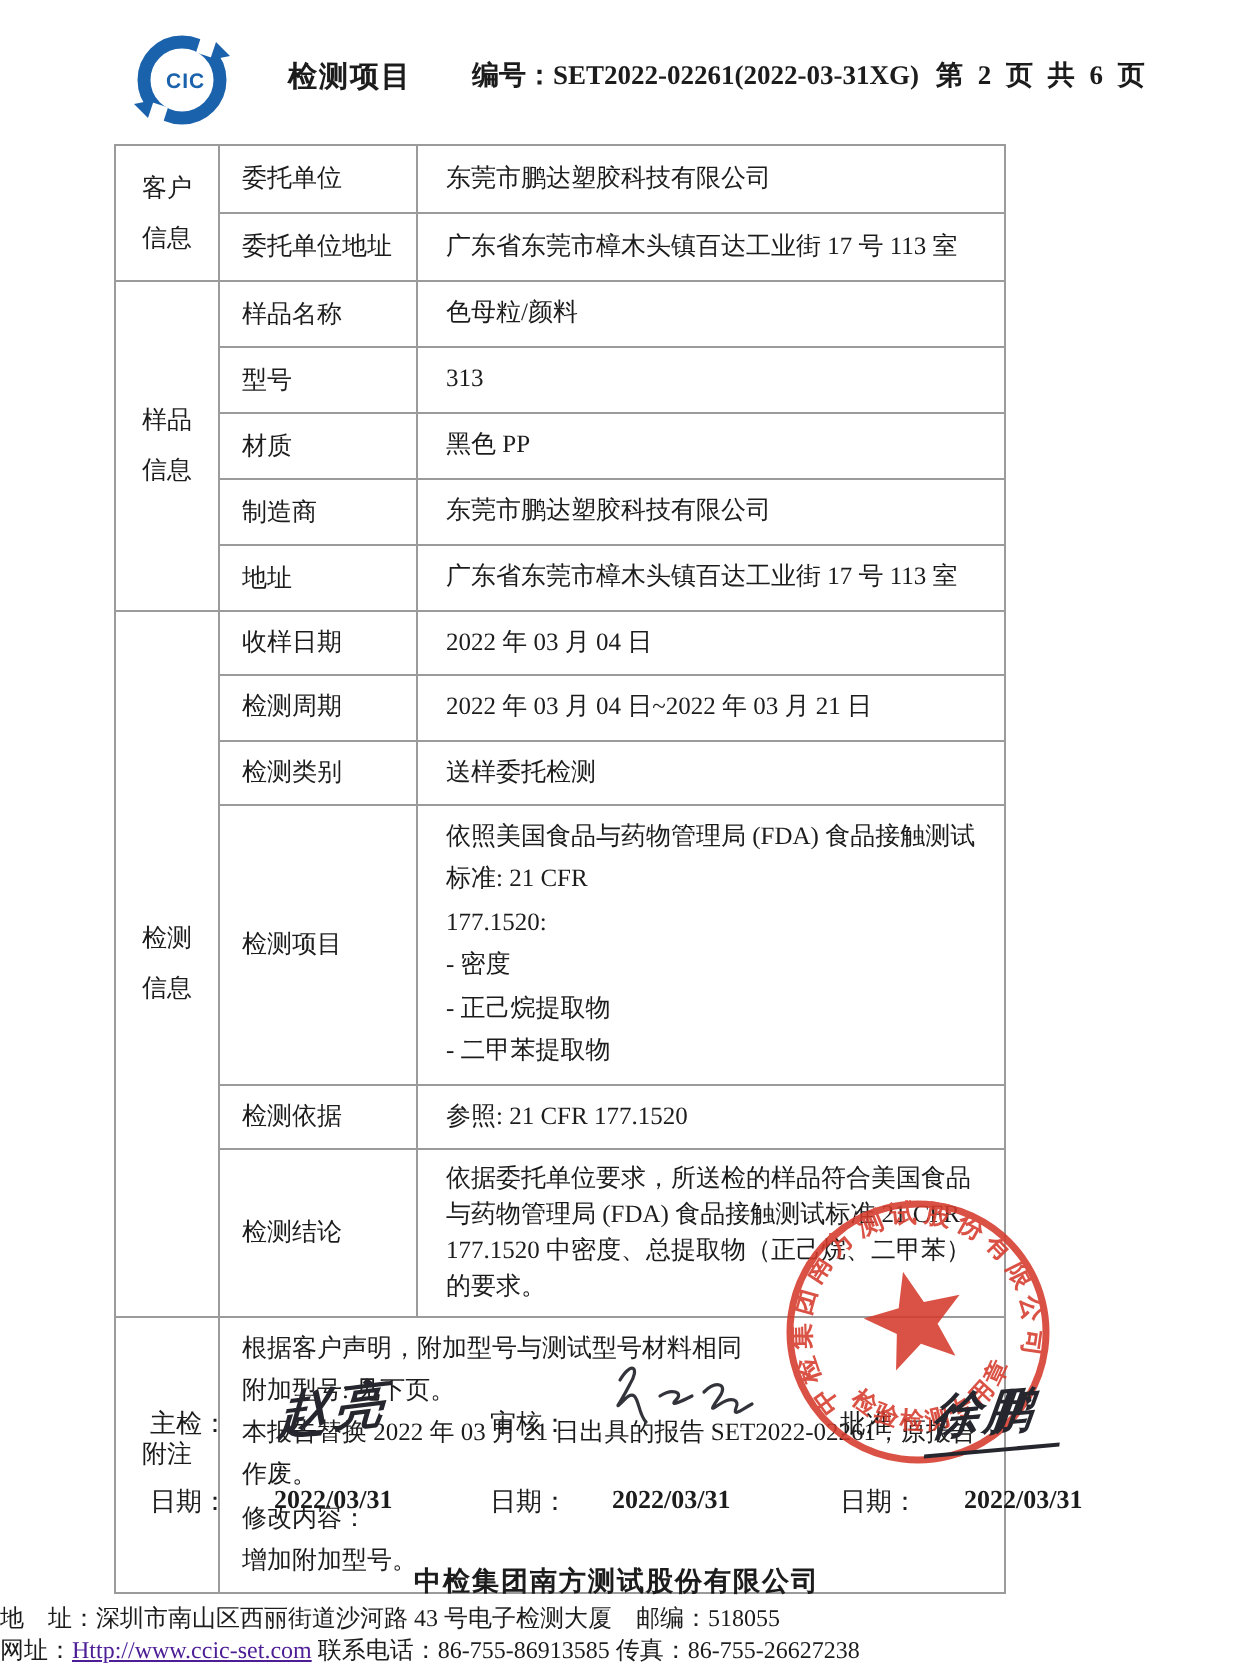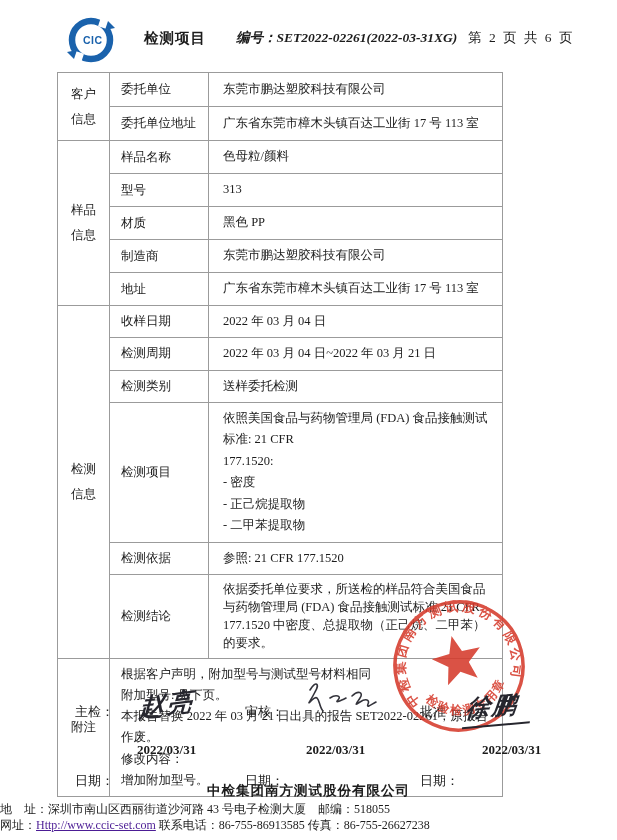--- a/index.html
+++ b/index.html
@@ -6,32 +6,32 @@
   html,body { width:617px; height:840px; background:#ffffff; }
   body {
     position:relative;
     font-family:"Liberation Serif","DejaVu Serif",serif;
     color:#1c1c1c;
     overflow:hidden;
   }
   
   .logo { position:absolute; left:66px; top:16px; width:50px; height:48px; }
   .hdr-title { position:absolute; left:144px; top:29px; font-size:14.5px; font-weight:bold; letter-spacing:1px; }
-  .hdr-no { position:absolute; left:236px; top:29px; font-size:13.5px; font-weight:bold;font-style:italic; }
-  .hdr-page { position:absolute; left:468px; top:29px; font-size:13.5px; font-weight:normal; letter-spacing:2px; }
+  .hdr-no { position:absolute; left:236px; top:29px; font-size:13.5px; font-weight:bold; }
+  .hdr-page { position:absolute; left:468px; top:29px; font-size:13.5px; font-weight:bold; letter-spacing:2px; }
   
   table.report { position:absolute; left:57px; top:72px; width:446px; border-collapse:collapse; table-layout:fixed;padding-left:28px; }
   table.report td { border:1px solid #9b9b9b; font-size:12.5px; vertical-align:middle; }
   td.sec-label { text-align:center; white-space:pre-line; line-height:2.0; font-size:13px; }
   td.field { padding-left:11px; font-size:13px; }
   td.value { padding:5px 10px 5px 14px; white-space:pre-line; line-height:1.7; }
   td.value-tall { line-height:1.72; }
   
   .sig-label { position:absolute; font-size:13px;font-family:Liberation Serif, serif; }
-  .date-label { position:absolute; font-size:13px;margin-top:30px; }
+  .date-label { position:absolute; font-size:13px; }
   .date-value { position:absolute; font-size:13px;font-weight:bold; }
   .handsig {
     position:absolute;
     font-family:"DejaVu Sans",sans-serif;
     font-style:italic; font-weight:bold;
     color:#26262e;
     transform:rotate(-7deg) skewX(-10deg);
     white-space:nowrap;
   }
   .sig1 { left:139px; top:688px; font-size:25px; letter-spacing:3px; }

